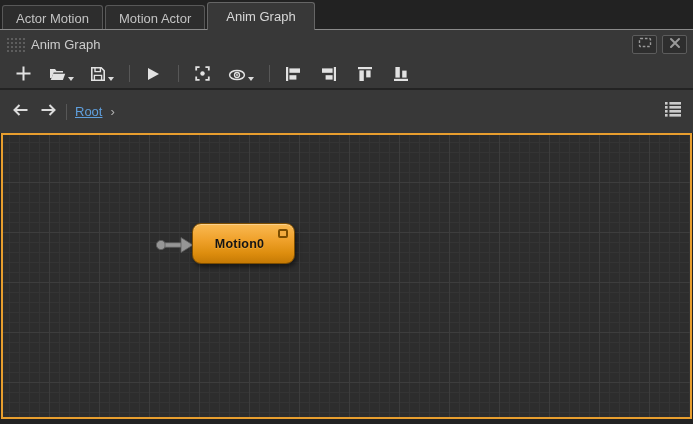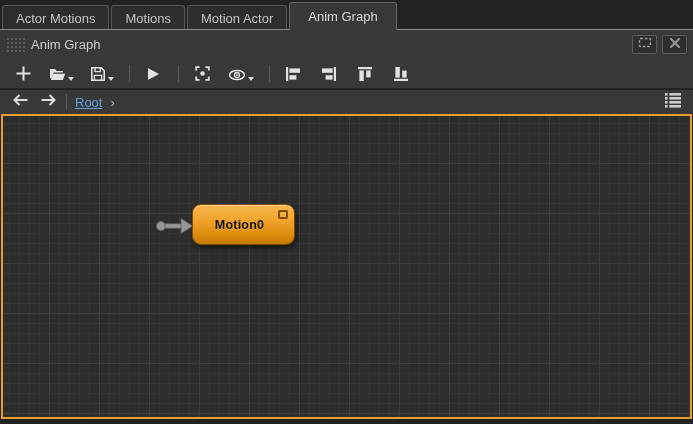--- a/index.html
+++ b/index.html
@@ -39,21 +39,21 @@
   }
 
   
   .toolbar { height:30px; background:#383838; display:flex; align-items:center; padding:0 10px; flex:0 0 auto; }
   .tb-btn { height:24px; min-width:26px; padding:0 3px; display:flex; align-items:flex-end; justify-content:center; margin-right:10px; cursor:default; }
   .tb-btn svg { display:block; margin-bottom:3px; }
   .caret { width:0; height:0; border-left:3.5px solid transparent; border-right:3.5px solid transparent; border-top:4.5px solid #dcdcdc; margin:0 0 4px 2px; }
   .tb-sep { width:1px; height:17px; background:#575757; margin:0 10px 0 2px; }
 
   
-  .navbar { height:26px; background:#383838; border-top:2px solid #232323; display:flex; align-items:center; padding:0 8px; flex:0 0 auto; }
+  .navbar { height:45px; background:#383838; border-top:2px solid #232323; display:flex; align-items:center; padding:0 8px; flex:0 0 auto; }
   .nav-arrow { width:24px; height:22px; display:flex; align-items:center; justify-content:center; margin-right:4px; cursor:default; }
   .nav-sep { width:1px; height:16px; background:#575757; margin:0 8px 0 2px; }
   .crumb-link { color:#5f9fdd; font-size:13px; text-decoration:underline; cursor:pointer; }
   .crumb-chevron { color:#b0b0b0; font-size:13px; margin-left:8px; }
   .navbar .spacer { flex:1; }
   .listview-btn { width:24px; height:22px; display:flex; align-items:center; justify-content:center; cursor:default; }
 
   
   .canvas-wrap { flex:1 1 auto; margin:0 1px; position:relative; }
   .canvas {
@@ -87,24 +87,21 @@
   }
   .node-connector { position:absolute; left:150px; top:98px; }
 </style>
 </head>
 <body>
 
 <div class="window">
 
   <div class="tabbar">
     <div class="tab">
-      <span>Actor Motions</span>
-    </div>
-    <div class="tab">
-      <span>Motions</span>
+      <span>Actor Motion</span>
     </div>
     <div class="tab">
       <span>Motion Actor</span>
     </div>
     <div class="tab active">
       <span>Anim Graph</span>
     </div>
   </div>
 
   <div class="titlebar">

